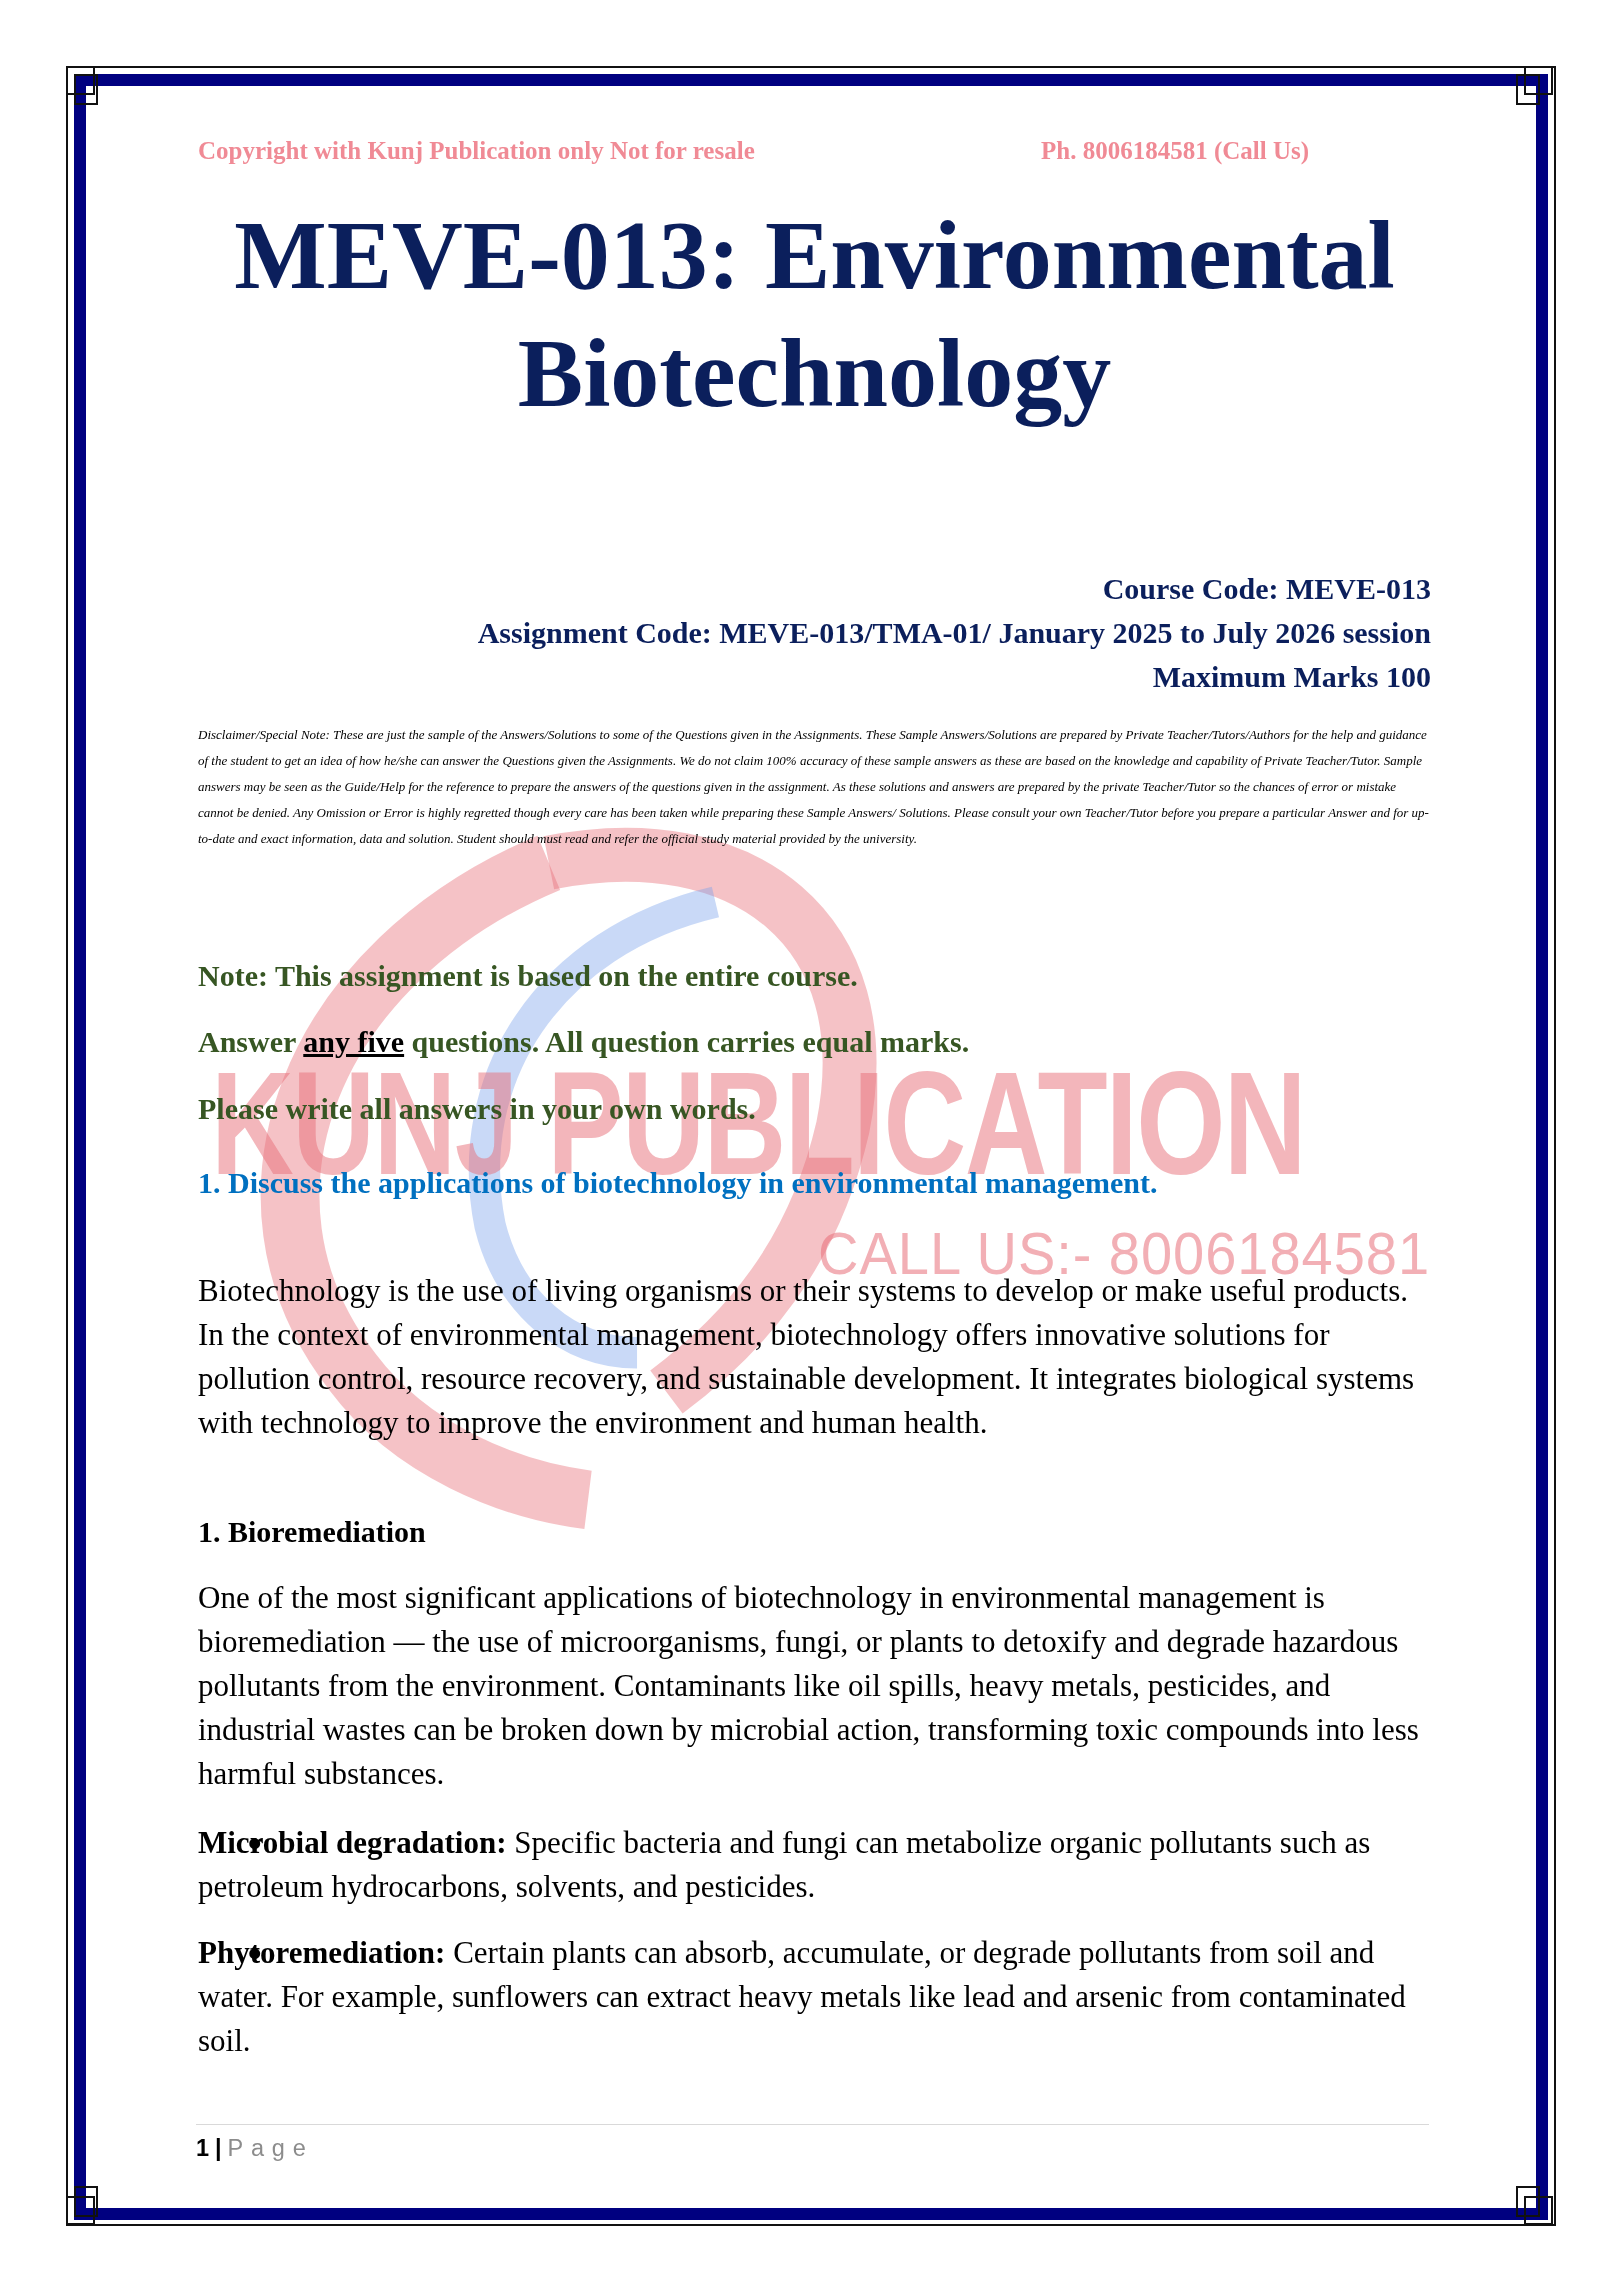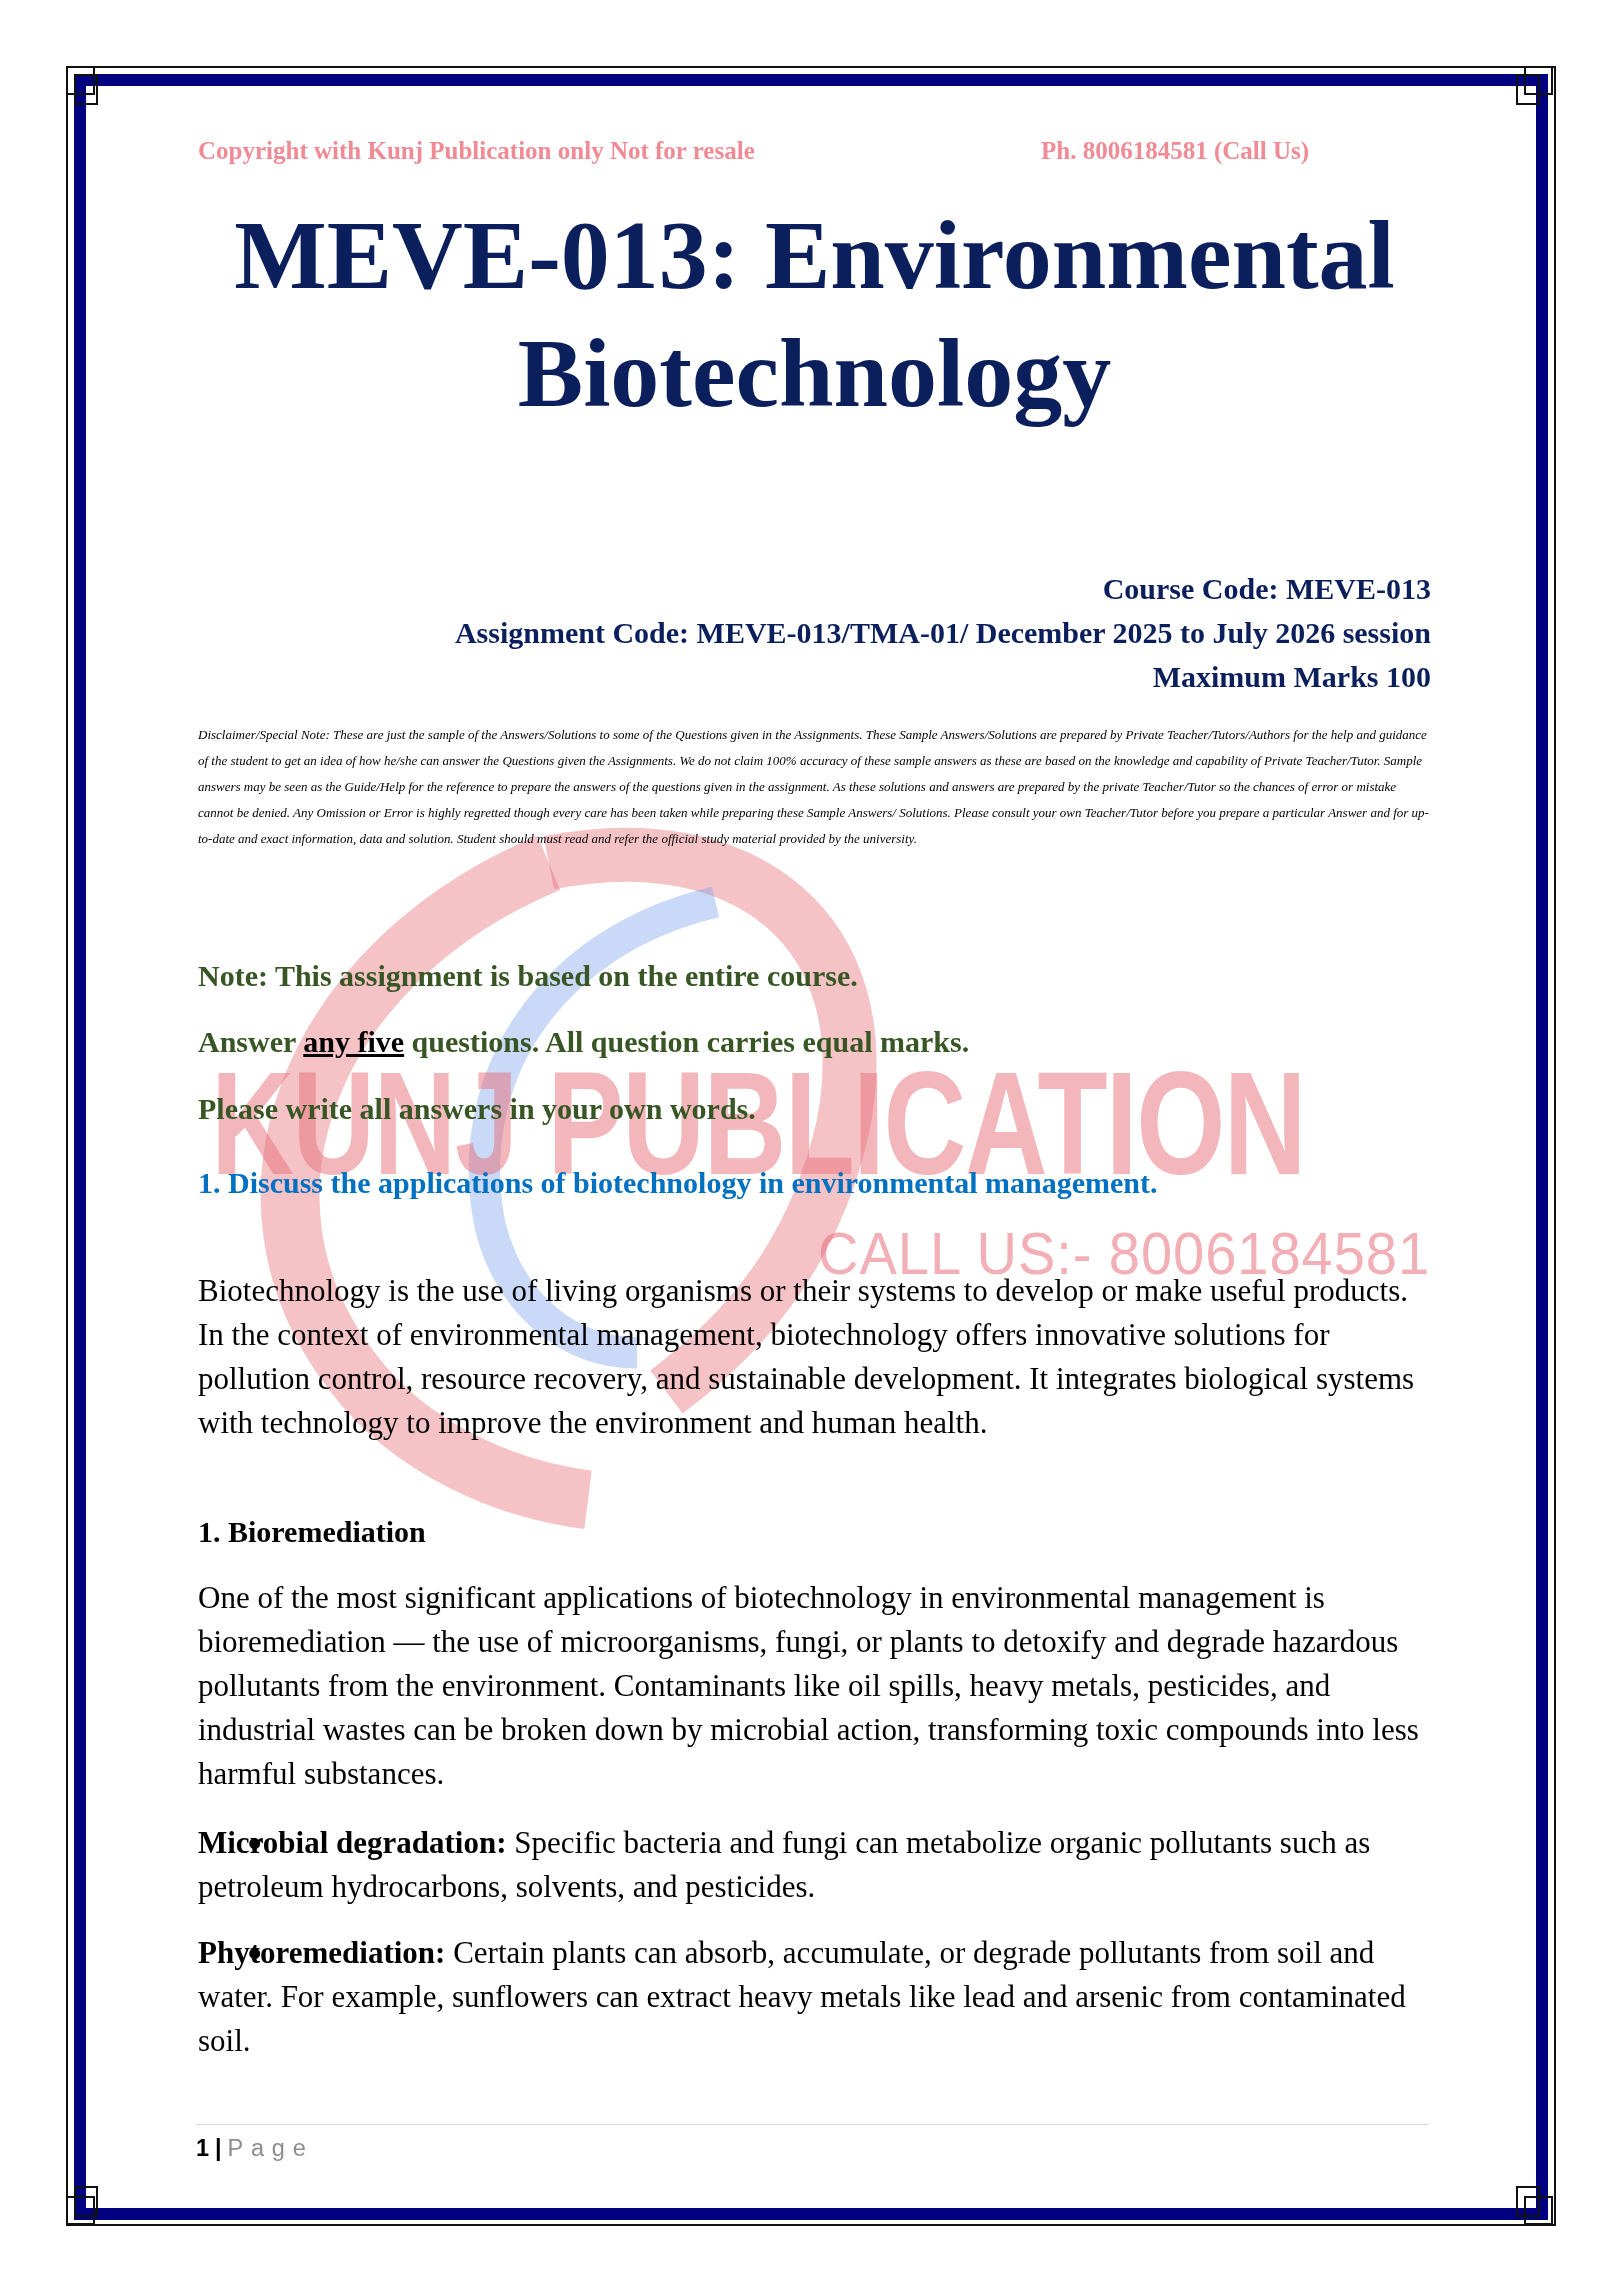--- a/index.html
+++ b/index.html
@@ -85,21 +85,21 @@
     <span class="phone">Ph. 8006184581 (Call Us)</span>
   </div>
 
   <div class="title">
     <div>MEVE-013: Environmental</div>
     <div>Biotechnology</div>
   </div>
 
   <div class="meta">
     <div>Course Code: MEVE-013</div>
-    <div>Assignment Code: MEVE-013/TMA-01/ December 2025 to July 2026 session</div>
+    <div>Assignment Code: MEVE-013/TMA-01/ January 2025 to July 2026 session</div>
     <div>Maximum Marks 100</div>
   </div>
 
   <div class="disclaimer">Disclaimer/Special Note: These are just the sample of the Answers/Solutions to some of the Questions given in the Assignments. These Sample Answers/Solutions are prepared by Private Teacher/Tutors/Authors for the help and guidance of the student to get an idea of how he/she can answer the Questions given the Assignments. We do not claim 100% accuracy of these sample answers as these are based on the knowledge and capability of Private Teacher/Tutor. Sample answers may be seen as the Guide/Help for the reference to prepare the answers of the questions given in the assignment. As these solutions and answers are prepared by the private Teacher/Tutor so the chances of error or mistake cannot be denied. Any Omission or Error is highly regretted though every care has been taken while preparing these Sample Answers/ Solutions. Please consult your own Teacher/Tutor before you prepare a particular Answer and for up-to-date and exact information, data and solution. Student should must read and refer the official study material provided by the university.</div>
 
   <div class="note" style="top:959px;">Note: This assignment is based on the entire course.</div>
   <div class="note" style="top:1025px;">
     <span>Answer </span><u>any five</u><span> questions. All question carries equal marks.</span>
   </div>
   <div class="note" style="top:1092px;">Please write all answers in your own words.</div>

